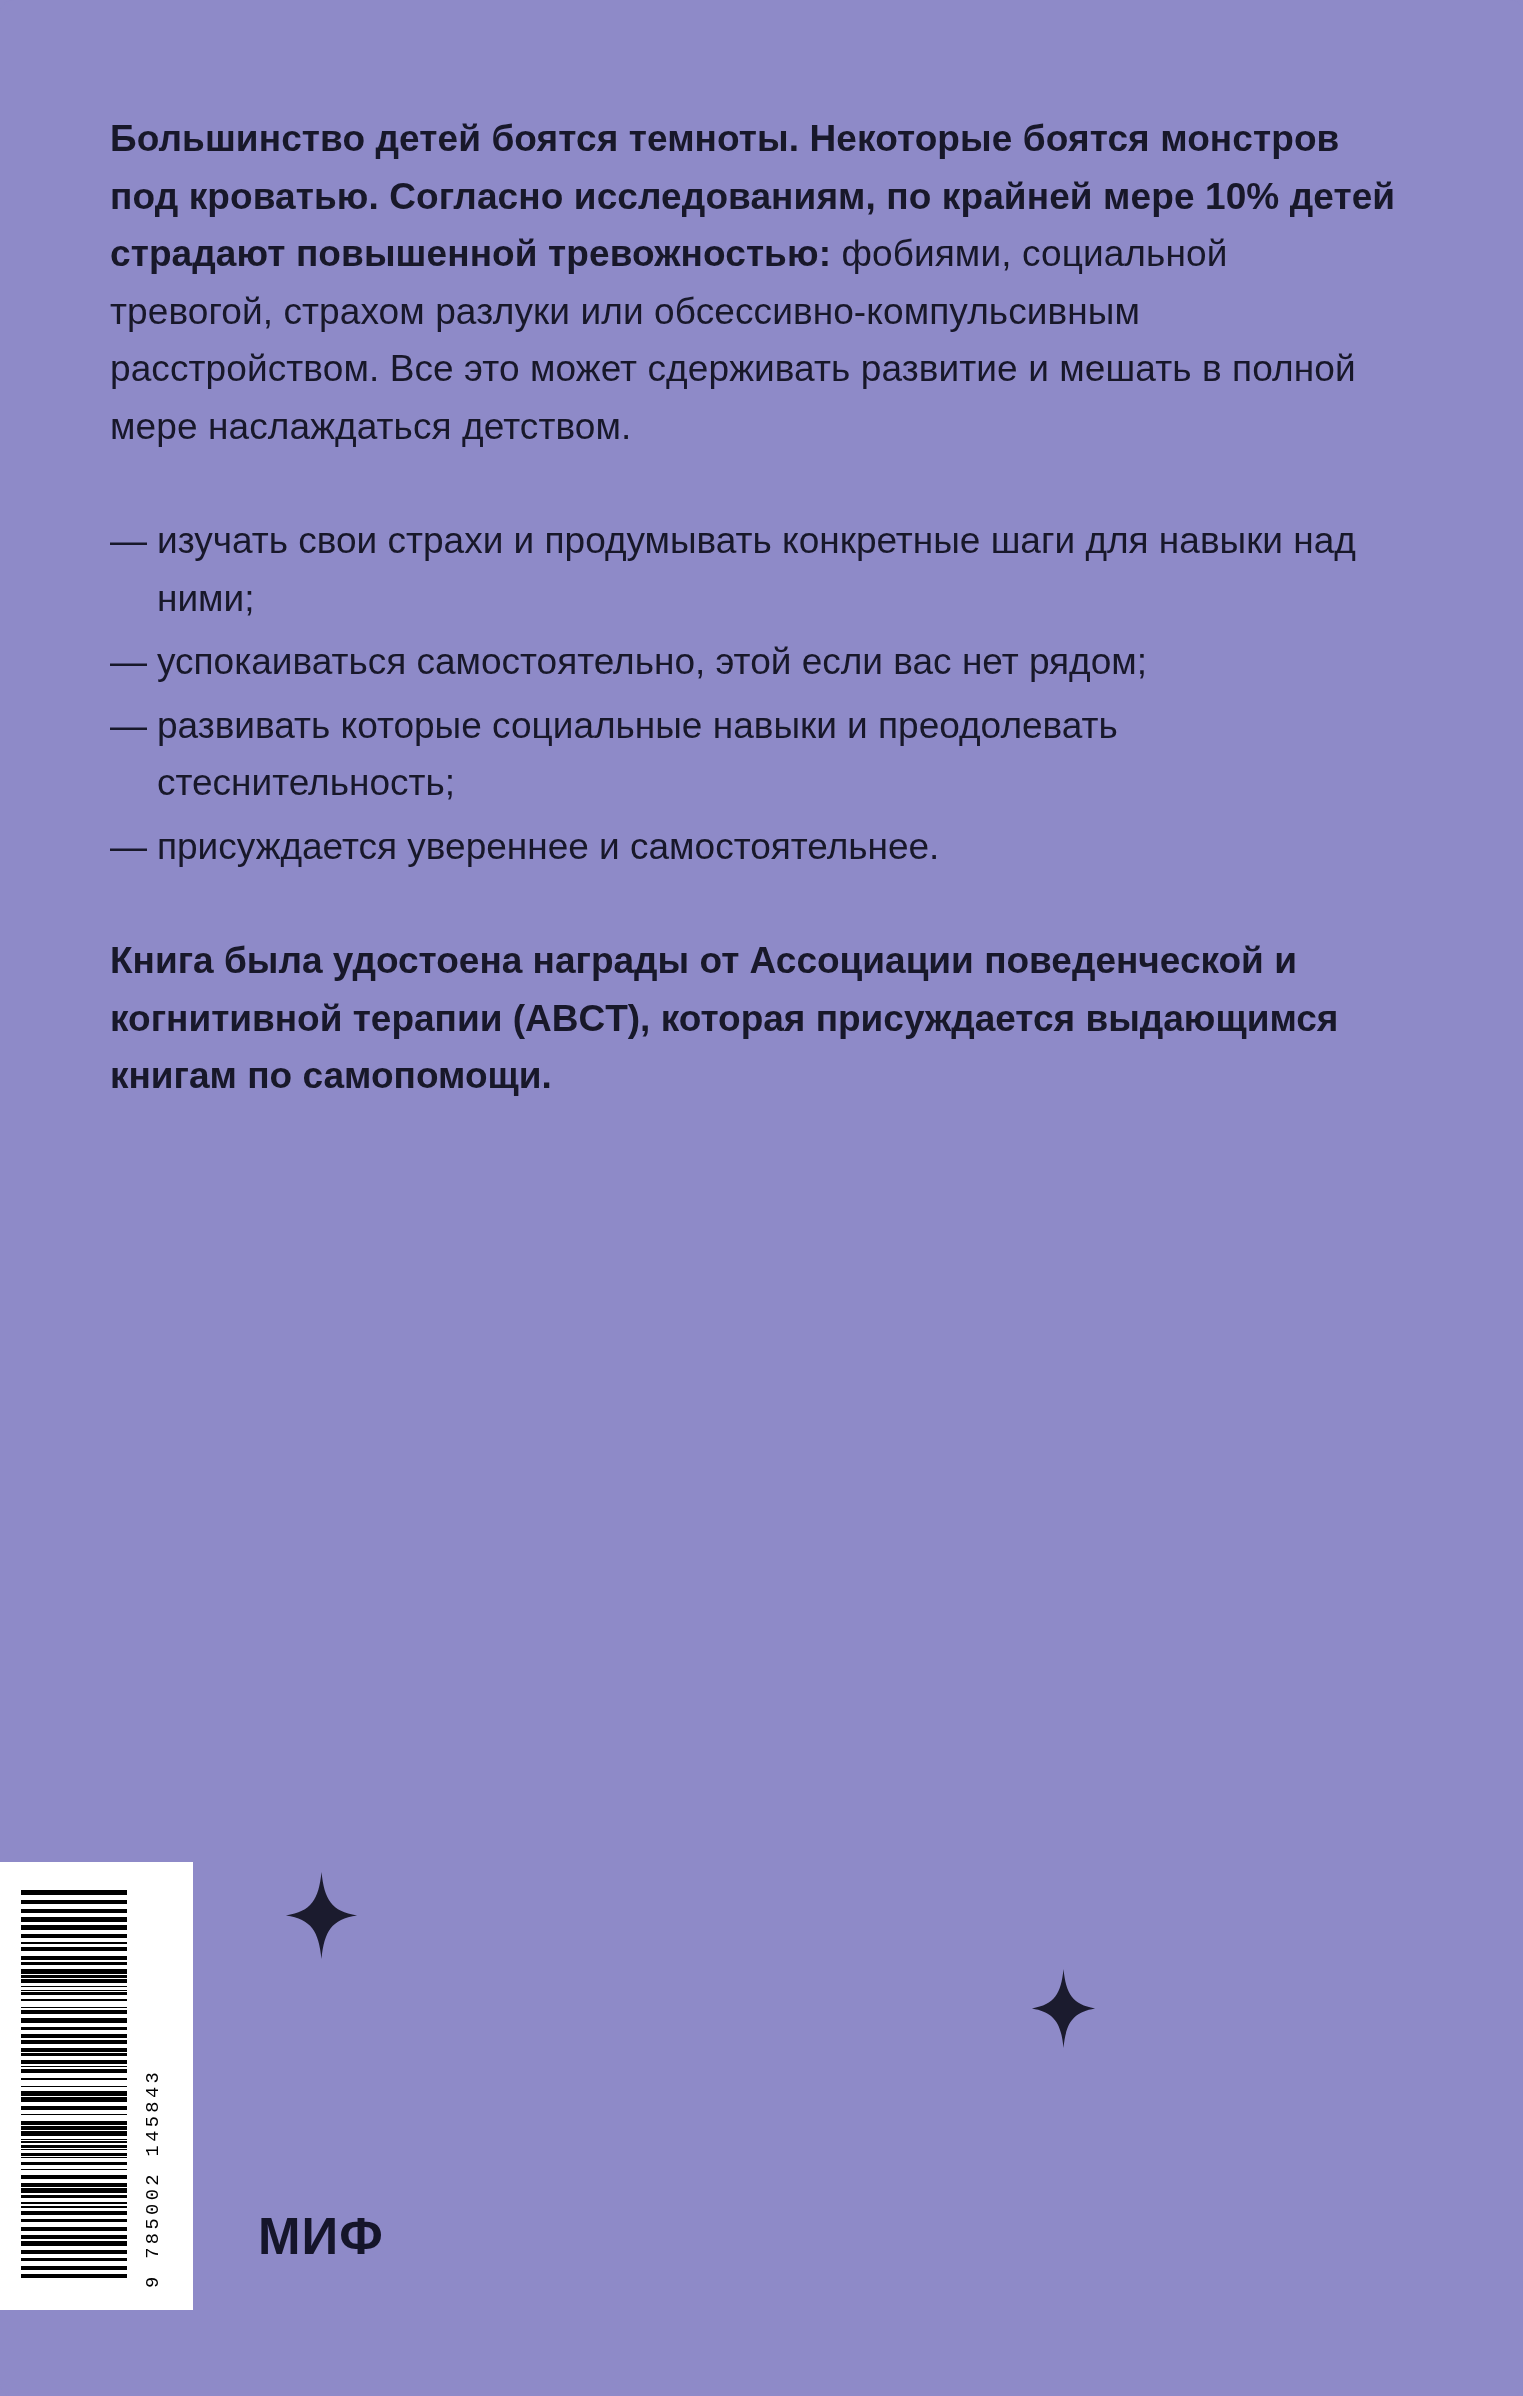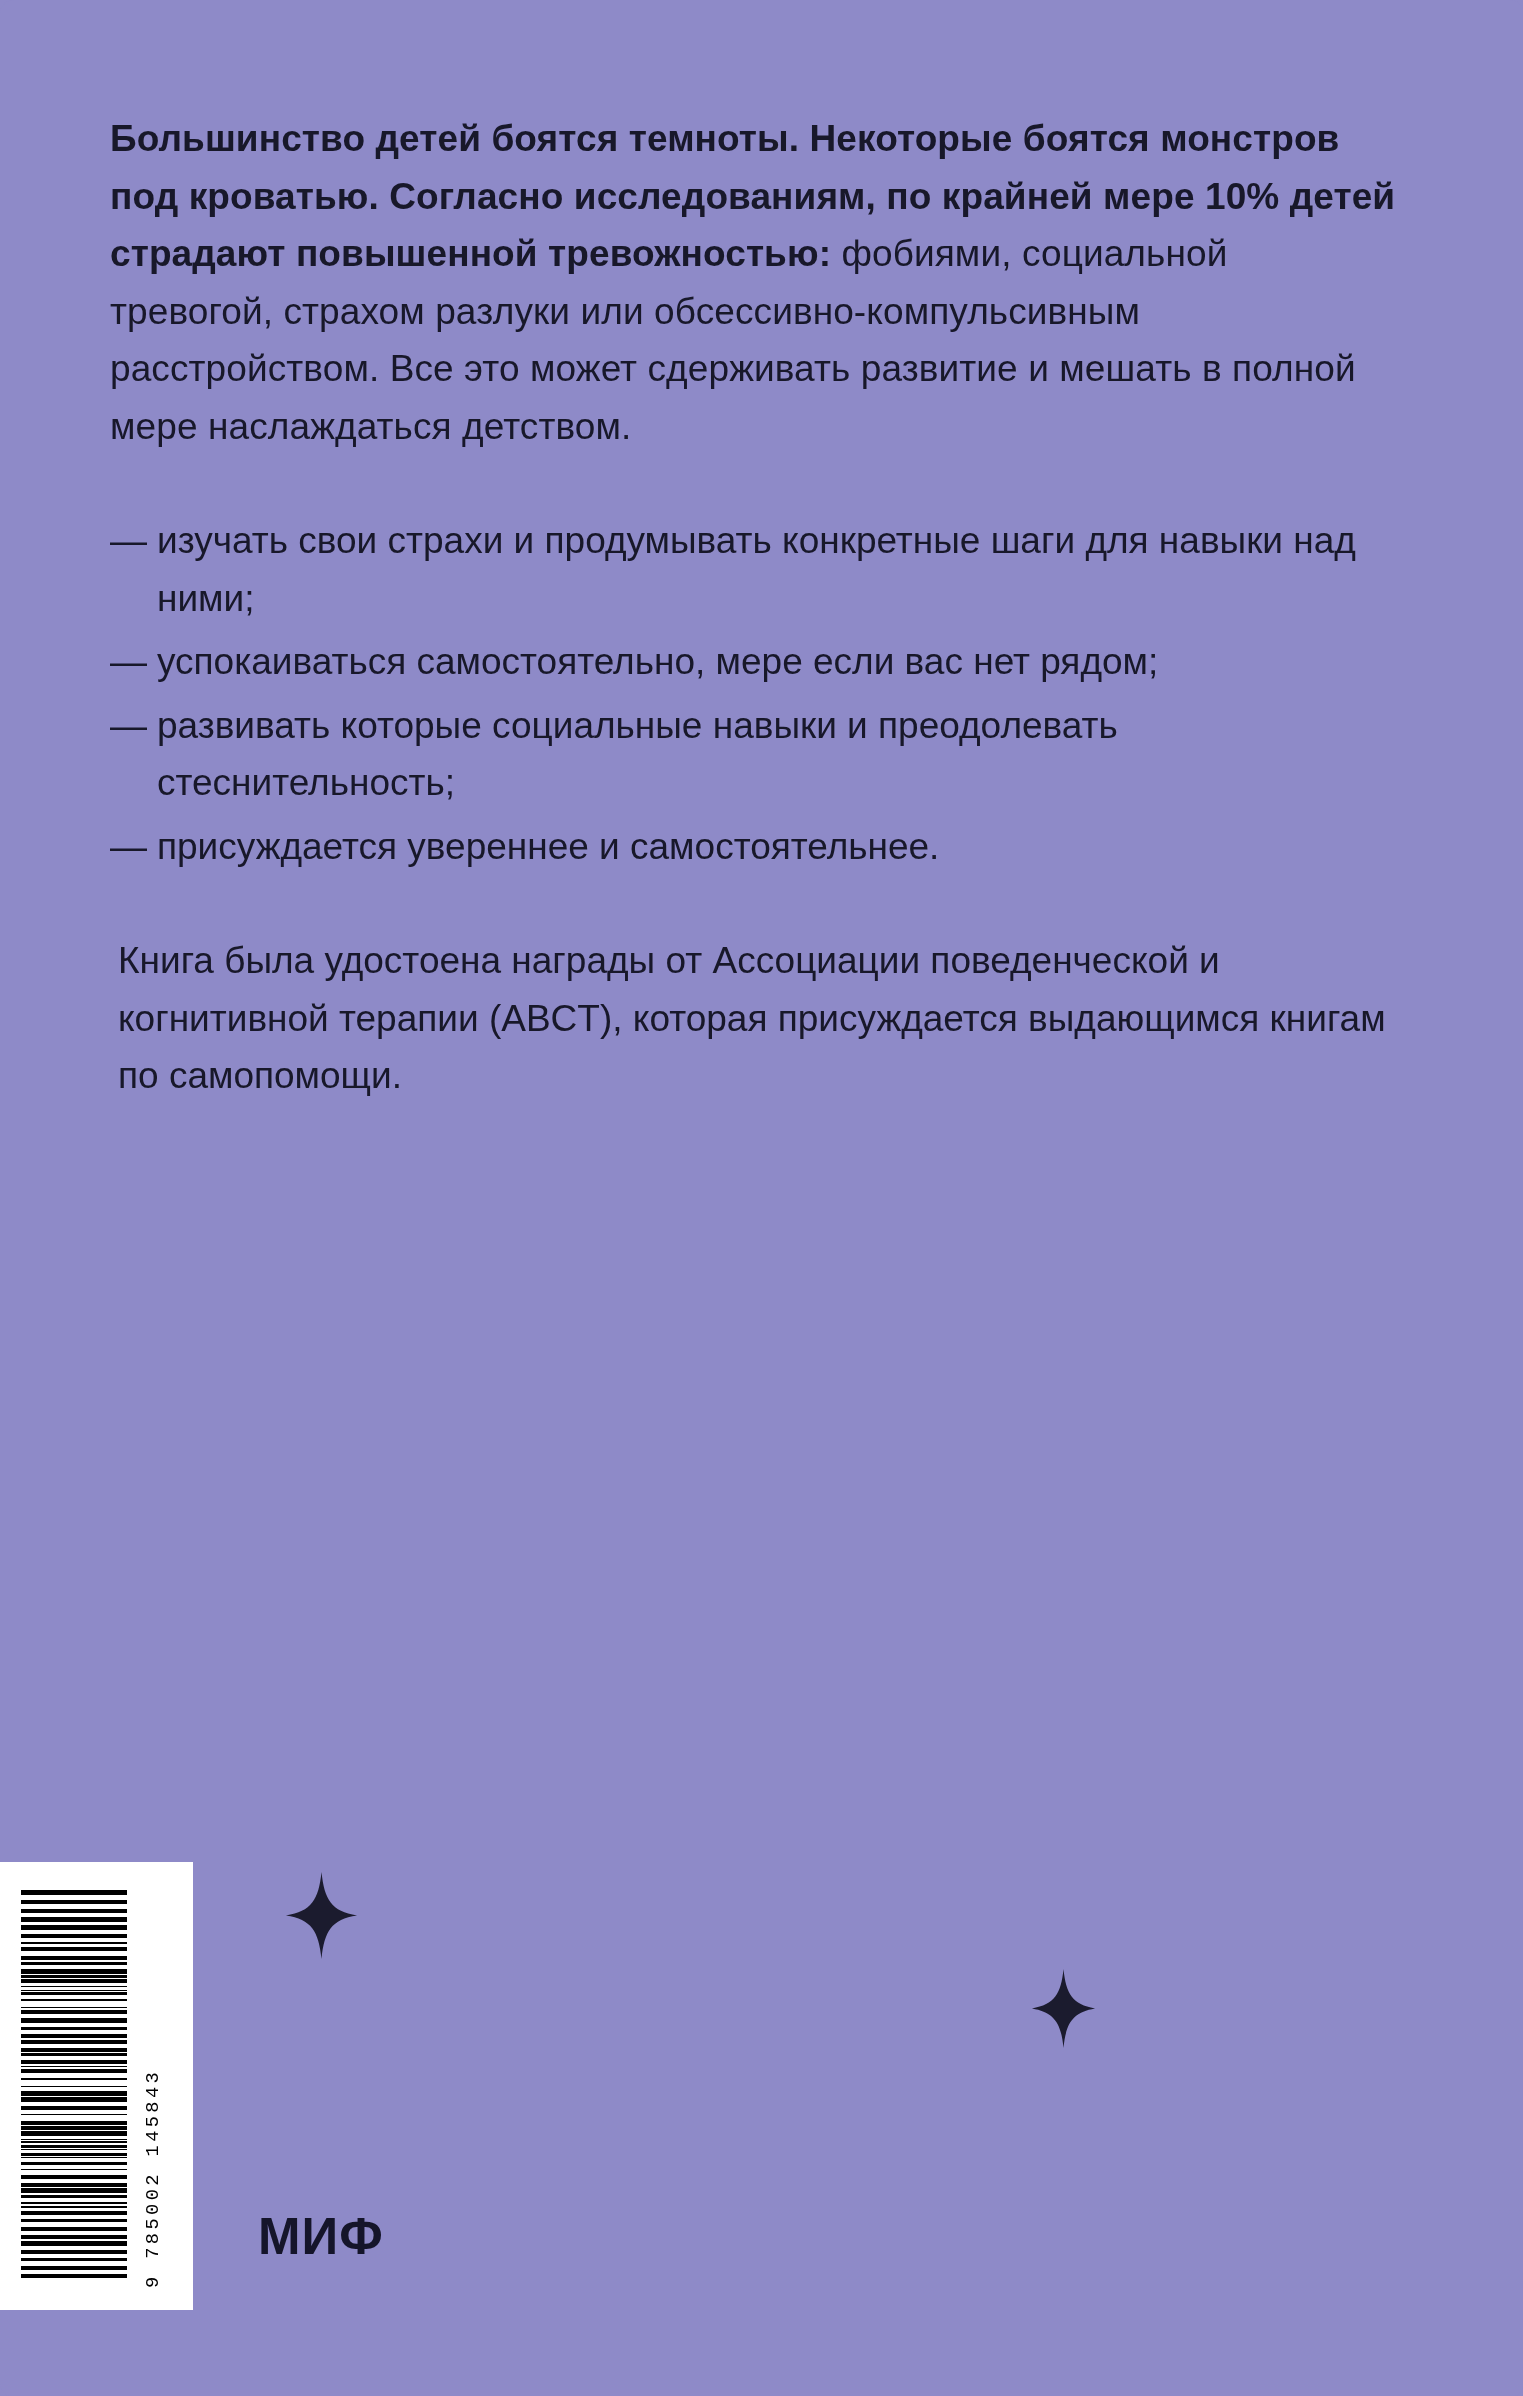--- a/index.html
+++ b/index.html
@@ -55,24 +55,24 @@
   }
   .list li .dash {
     position: absolute;
     left: 0;
     top: 0;
   }
   .list li .cont {
     display: block;
   }
   .award {
-    margin: 8px;
+    margin: 0;
     font-size: 37px;
     line-height: 1.555;
-    font-weight: normal;
+    font-weight: bold;
     color: #18182a;
   }
 
   
   .barcode-wrap {
     position: absolute;
     left: 0;
     top: 1862px;
     width: 193px;
     height: 448px;
@@ -148,21 +148,21 @@
     <p class="para"><span class="b">Большинство детей боятся темноты. Некоторые боятся монстров под кроватью. Согласно исследованиям, по крайней мере 10% детей страдают повышенной тревожностью:</span><span> фобиями, социальной тревогой, страхом разлуки или обсессивно-компульсивным расстройством. Все это может сдерживать развитие и мешать в полной мере наслаждаться детством.</span></p>
 
 
     <ul class="list">
       <li>
           <span class="dash">—</span>
           <span class="cont">изучать свои страхи и продумывать конкретные шаги для навыки над ними;</span>
         </li>
       <li>
           <span class="dash">—</span>
-          <span class="cont">успокаиваться самостоятельно, мере если вас нет рядом;</span>
+          <span class="cont">успокаиваться самостоятельно, этой если вас нет рядом;</span>
         </li>
       <li>
           <span class="dash">—</span>
           <span class="cont">развивать которые социальные навыки и преодолевать стеснительность;</span>
         </li>
       <li>
           <span class="dash">—</span>
           <span class="cont">присуждается увереннее и самостоятельнее.</span>
         </li>
     </ul>

